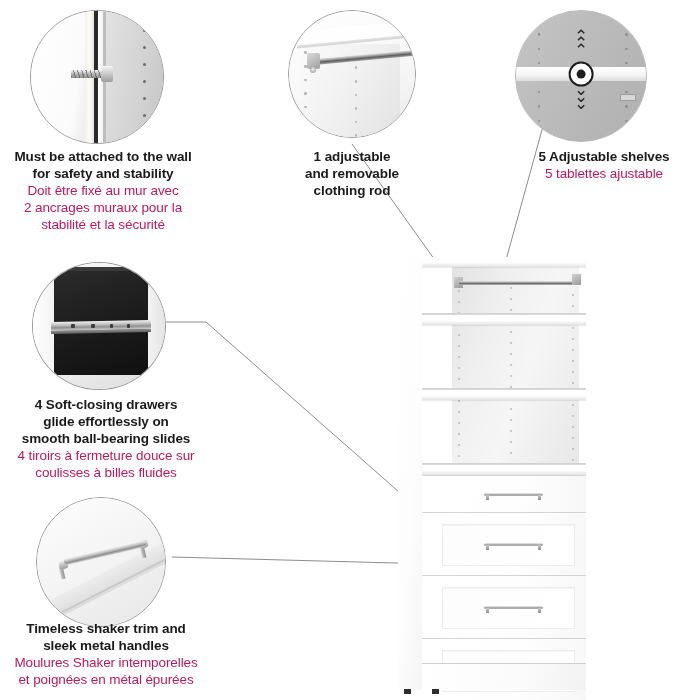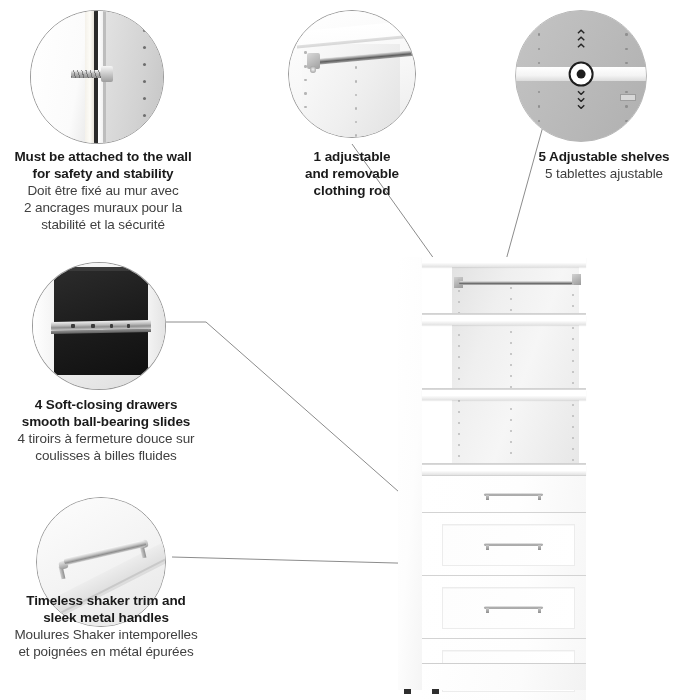--- a/index.html
+++ b/index.html
@@ -146,21 +146,21 @@
   
   .caption { position: absolute; text-align: center; }
   .cap-en {
     color: #1a1a1a;
     font-weight: bold;
     font-size: 13.5px;
     line-height: 17px;
     letter-spacing: -0.1px;
   }
   .cap-fr {
-    color: #404040;
+    color: #be185d;
     font-weight: normal;
     font-size: 13.5px;
     line-height: 17px;
     letter-spacing: -0.1px;
   }
 
   
   #product { position: absolute; }
 
   .pr-sidepanel {
@@ -509,29 +509,30 @@
       <div>5 Adjustable shelves</div>
     </div>
     <div class="cap-fr">
       <div>5 tablettes ajustable</div>
     </div>
   </div>
 
   <div class="caption" style="left:0px; top:396px; width:212px;">
     <div class="cap-en">
       <div>4 Soft-closing drawers</div>
+      <div>glide effortlessly on</div>
       <div>smooth ball-bearing slides</div>
     </div>
     <div class="cap-fr">
       <div>4 tiroirs à fermeture douce sur</div>
       <div>coulisses à billes fluides</div>
     </div>
   </div>
 
-  <div class="caption" style="left:0px; top:592px; width:212px;">
+  <div class="caption" style="left:0px; top:620px; width:212px;">
     <div class="cap-en">
       <div>Timeless shaker trim and</div>
       <div>sleek metal handles</div>
     </div>
     <div class="cap-fr">
       <div>Moulures Shaker intemporelles</div>
       <div>et poignées en métal épurées</div>
     </div>
   </div>
 

